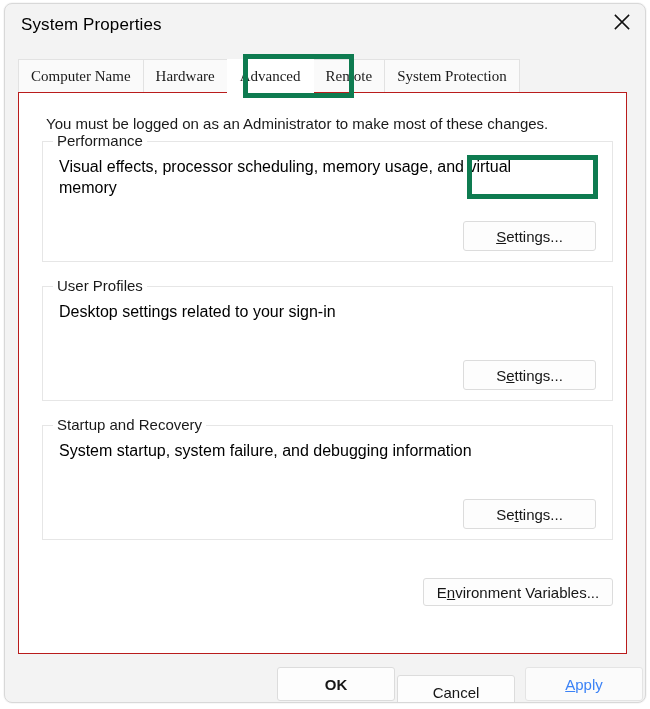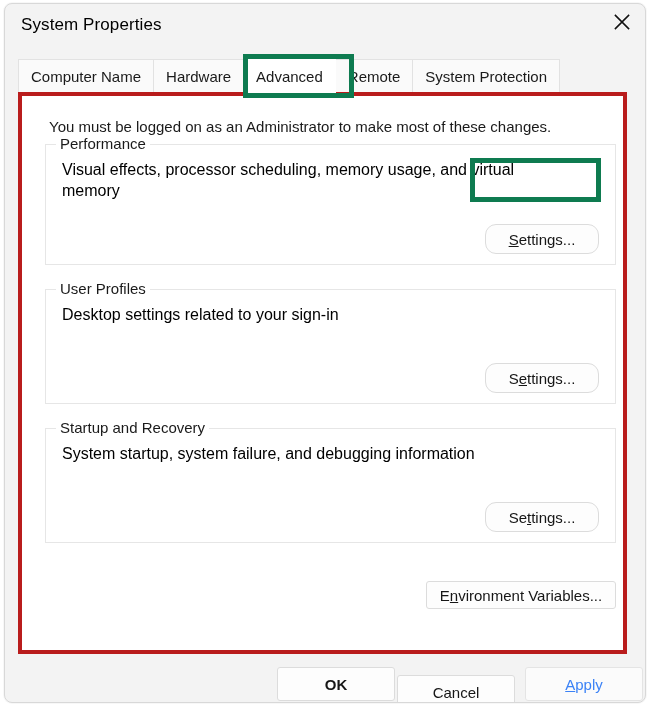--- a/index.html
+++ b/index.html
@@ -75,20 +75,21 @@
     padding: 2px 12px;
     font-size: 15px;
     color: #1a1a1a;
     background: #fafafa;
     border: 1px solid #e2e2e2;
     border-bottom: none;
     margin-right: -1px;
     box-sizing: border-box;
     white-space: nowrap;
     cursor: default;
+    font-family: Liberation Serif, serif;
   }
   .tab.active {
     background: #ffffff;
     border-color: #ffffff;
     position: relative;
     z-index: 3;
   }
   
   .tab-highlight {
     position: absolute;
@@ -103,21 +104,21 @@
   }
 
   
   .tabpage {
     position: absolute;
     left: 13px;
     top: 88px;
     width: 609px;
     height: 562px;
     background: #ffffff;
-    border: 4px solid #b91c1c;
+    border: 1px solid #b91c1c;
     box-sizing: border-box;
   }
 
   .admin-note {
     position: absolute;
     left: 27px;
     top: 22px;
     font-size: 15px;
     color: #1a1a1a;
     white-space: nowrap;
@@ -168,21 +169,21 @@
     align-items: center;
     justify-content: center;
     box-sizing: border-box;
     cursor: default;
     white-space: nowrap;
   }
   .btn .mnem { text-decoration: underline; }
   .btn.disabled { color: #3b82f6; background: #fbfbfb; border-color: #e4e4e4; }
 
   
-  .btn-settings { right: 16px; bottom: 10px; width: 114px; border-radius: 11px; }
+  .btn-settings { right: 16px; bottom: 10px; width: 133px; }
 
   
   .settings-highlight {
     position: absolute;
     left: 448px;
     top: 62px;
     width: 131px;
     height: 44px;
     border: 5px solid #0e7b50;
     box-sizing: border-box;

